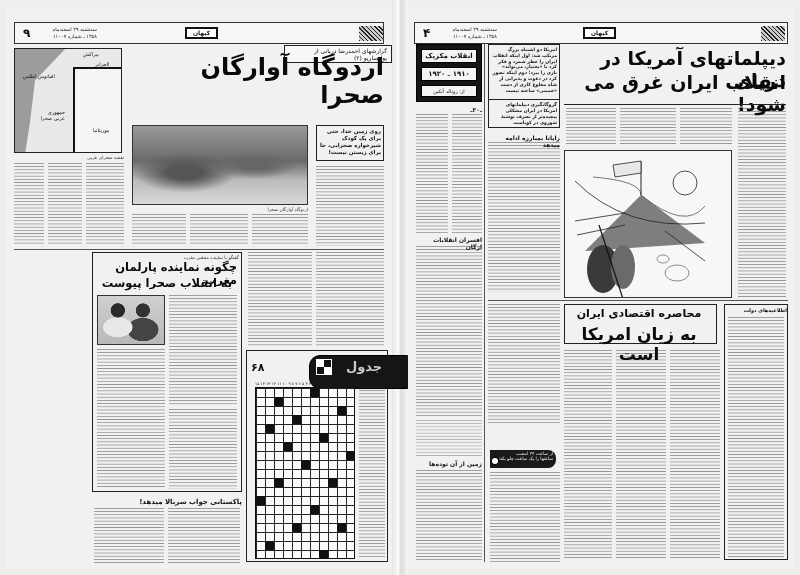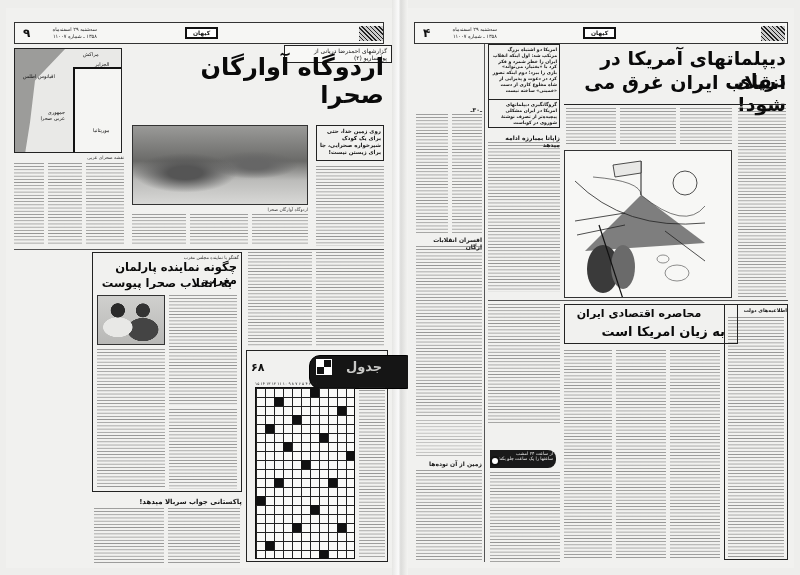--- a/index.html
+++ b/index.html
@@ -160,20 +160,25 @@
   <div class="page right">
 
     <div class="masthead" style="left:6px; width:374px;">
       <span class="mast-pageno" style="left:8px; top:3px;">۴</span>
       <span class="mast-date" style="left:22px; top:3px; width:60px;">سه‌شنبه ۲۹ اسفندماه</span>
       <span class="mast-date" style="left:22px; top:10px; width:60px;">۱۳۵۸ ـ شماره ۱۱۰۰۷</span>
       <span class="mast-name" style="left:168px;">کیهان</span>
       <span class="mast-logo" style="left:346px;"></span>
     </div>
 
+    <div class="inv-box" style="left:8px; top:36px; width:66px; height:58px;">
+      <div class="cell" style="left:4px; top:4px; width:56px; height:14px; font-size:7px; line-height:12px;">انقلاب مکزیک</div>
+      <div class="cell" style="left:4px; top:22px; width:56px; height:14px; font-size:7px; line-height:12px;">۱۹۱۰ ـ ۱۹۲۰</div>
+      <div class="cell" style="left:4px; top:40px; width:56px; height:12px; font-size:5px; line-height:10px; font-weight:normal;">از: رونالد آتکین</div>
+    </div>
     <span class="subhead" style="left:8px; top:98px; width:66px;">ـ۳۰ـ</span>
     <div class="col" style="left:8px; top:106px; width:32px; height:120px;"></div>
     <div class="col" style="left:44px; top:106px; width:30px; height:120px;"></div>
 
     <div class="box" style="left:80px; top:36px; width:72px; height:56px;">
       <div style="font-size:4.6px; line-height:5.8px; direction:rtl; text-align:right; padding:2px; font-weight:bold;">امریکا دو اشتباه بزرگ مرتکب شد: اول اینکه انقلاب ایران را خطر شمرد و فکر کرد با «بختیار، می‌تواند» بازی را ببرد؛ دوم اینکه تصور کرد در دعوت و پذیرایی از شاه مخلوع کاری از دست «خمینی» ساخته نیست</div>
     </div>
     <div class="box" style="left:80px; top:92px; width:72px; height:28px; border-top:none;">
       <div style="font-size:4.6px; line-height:6px; direction:rtl; text-align:right; padding:2px; font-weight:bold;">گروگانگیری دیپلماتهای امریکا در ایران مشکلی پیچیده‌تر از تصرف نوشتهٔ شوروی در کوباست</div>
     </div>
@@ -208,23 +213,23 @@
         <ellipse cx="58" cy="116" rx="12" ry="22" fill="#6a6a6a"></ellipse>
         <line x1="34" y1="74" x2="58" y2="148" stroke="#111" stroke-width="1.2"></line>
         <ellipse cx="112" cy="122" rx="12" ry="8" fill="none" stroke="#444" stroke-width="0.6"></ellipse>
         <ellipse cx="98" cy="108" rx="6" ry="4" fill="none" stroke="#444" stroke-width="0.6"></ellipse>
       </svg>
     </div>
 
     <div class="hrule" style="left:80px; top:292px; width:300px;"></div>
 
     <div class="col" style="left:80px; top:296px; width:72px; height:120px;"></div>
-    <div class="box" style="left:156px; top:296px; width:174px; height:40px;">
+    <div class="box" style="left:156px; top:296px; width:153px; height:40px;">
       <div class="headline" style="left:4px; top:3px; width:140px; font-size:11px; text-align:center;">محاصره اقتصادی ایران</div>
-      <div class="headline" style="left:20px; top:20px; width:140px; font-size:13px; ">به زیان امریکا است</div>
+      <div class="headline" style="left:4px; top:20px; width:140px; font-size:17px; text-align:center;">به زیان امریکا است</div>
     </div>
     <div class="col" style="left:156px; top:342px; width:48px; height:210px;"></div>
     <div class="col" style="left:208px; top:342px; width:50px; height:210px;"></div>
     <div class="col" style="left:262px; top:342px; width:50px; height:210px;"></div>
 
     <div class="box" style="left:316px; top:296px; width:64px; height:256px; border-width:1px;">
       <span class="subhead" style="left:0; top:2px; width:62px; font-size:5px;">اطلاعیه‌های دولت</span>
       <div class="col" style="left:3px; top:12px; width:56px; height:240px;"></div>
     </div>
 

